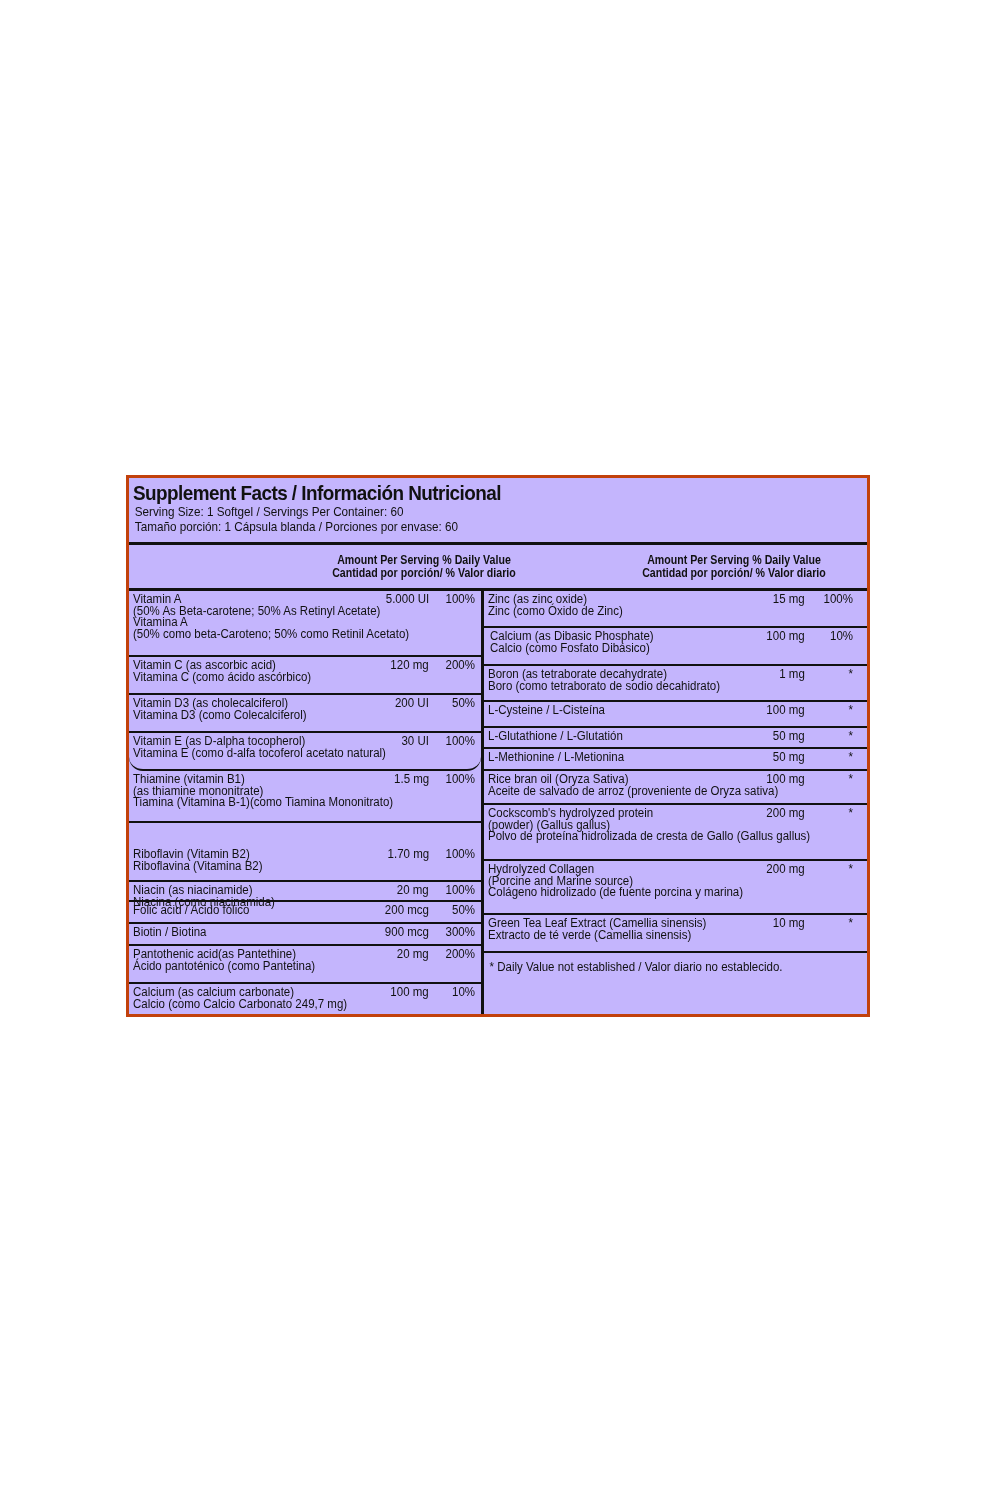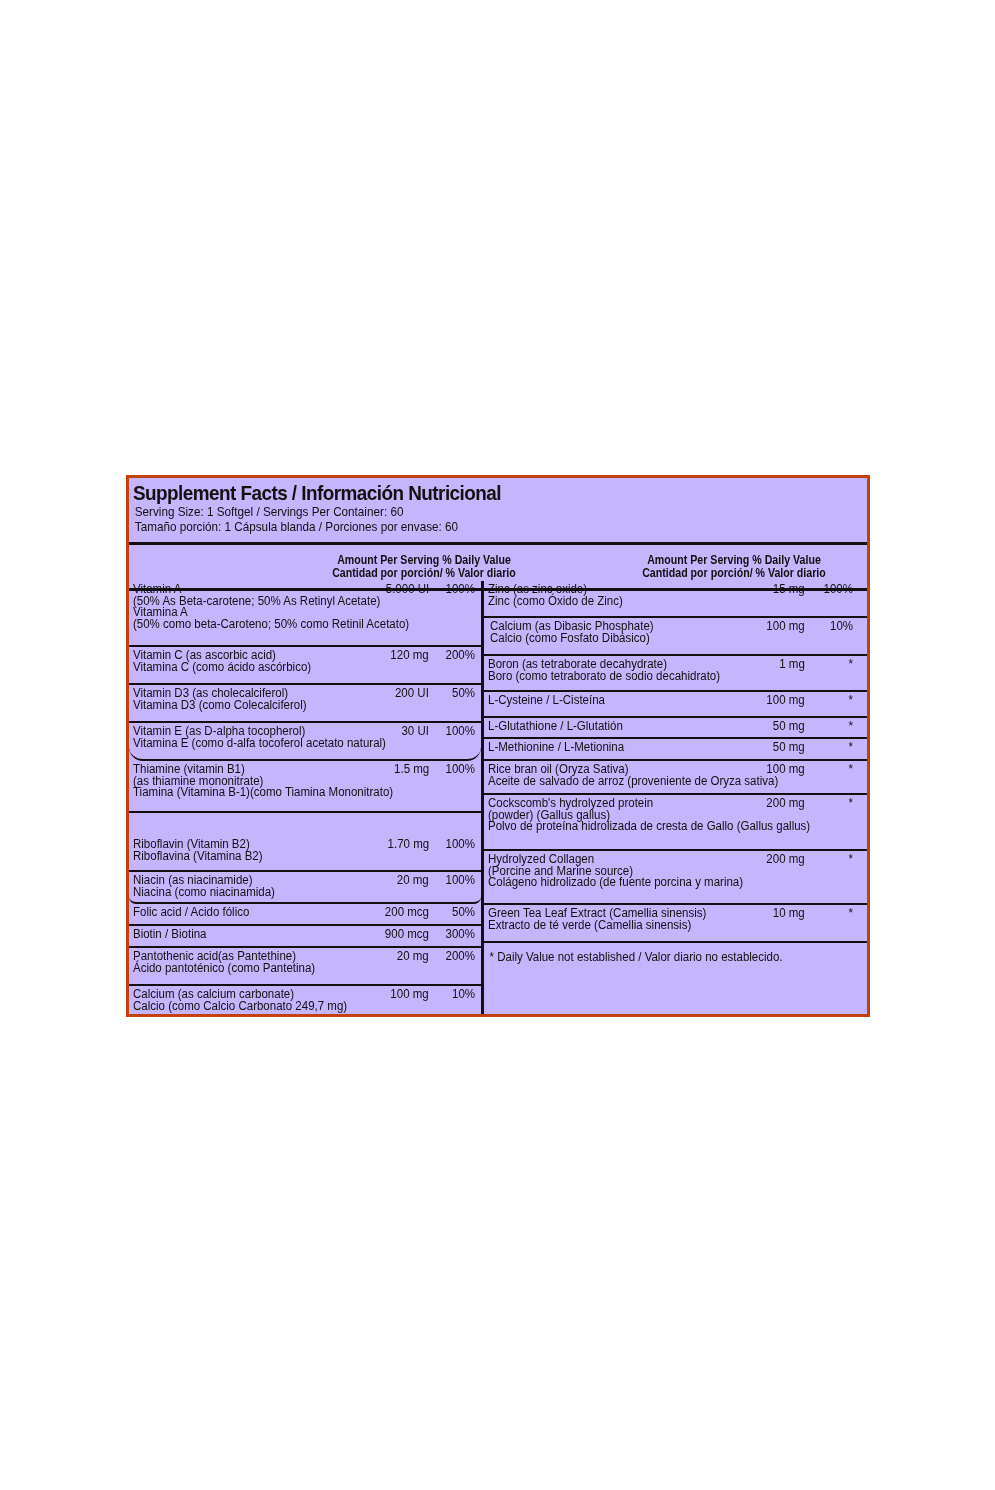--- a/index.html
+++ b/index.html
@@ -8,21 +8,21 @@
       position: absolute; left: 126px; top: 475px; width: 738px; height: 536px;
       border: 3px solid #c2410c; background: #c4b5fd;
     }
     .title-block { position: absolute; left: 0; top: 0; right: 0; height: 67px; border-bottom: 3px solid #111; padding: 4px 0 0 4px; box-sizing: border-box; }
     .title { font-family: "Liberation Sans", sans-serif; font-weight: bold; font-size: 21px; letter-spacing: -0.6px; transform: scaleX(0.9); transform-origin: left; white-space: nowrap; line-height: 22px; }
     .serving { font-size: 13px; line-height: 15px; transform: scaleX(0.9); transform-origin: left; white-space: nowrap; padding-left: 2px; }
     .colhead { position: absolute; left: 0; right: 0; top: 70px; height: 40px; border-bottom: 3px solid #111; }
     .ch { position: absolute; top: 6px; font-size: 12.5px; font-weight: bold; line-height: 13px; text-align: center; transform: scaleX(0.85); transform-origin: center; white-space: nowrap; }
     .ch.left { left: 150px; width: 290px; }
     .ch.right { left: 455px; width: 300px; }
-    .col { position: absolute; top: 103px; bottom: 0; }
+    .col { position: absolute; top: 113px; bottom: 0; }
     .col.left { left: 0; width: 352px; border-right: 3px solid #111; }
     .col.right { left: 355px; right: 0; }
     .row { position: relative; border-bottom: 2px solid #111; box-sizing: border-box; font-size: 12.5px; line-height: 11.5px; padding: 3px 4px 2px 4px; }
     .row:last-child { border-bottom: none; }
     .row .line { white-space: nowrap; transform: scaleX(0.92); transform-origin: left; }
     .row .amt { position: absolute; top: 3px; white-space: nowrap; text-align: right; transform: scaleX(0.92); transform-origin: right; }
     .col.left .amt { right: 52px; }
     .col.left .dv { position: absolute; top: 3px; right: 6px; white-space: nowrap; transform: scaleX(0.92); transform-origin: right; }
     .col.right .amt { right: 62px; }
     .col.right .dv { position: absolute; top: 3px; right: 14px; white-space: nowrap; transform: scaleX(0.92); transform-origin: right; }
@@ -80,21 +80,21 @@
         <div class="line">Tiamina (Vitamina B-1)(como Tiamina Mononitrato)</div>
         <div class="amt">1.5 mg</div>
         <div class="dv">100%</div>
       </div>
       <div class="row" style="height: 36px; margin-top: 23px;">
         <div class="line">Riboflavin (Vitamin B2)</div>
         <div class="line">Riboflavina (Vitamina B2)</div>
         <div class="amt">1.70 mg</div>
         <div class="dv">100%</div>
       </div>
-      <div class="row" style="height: 32px; border-radius: 7px;">
+      <div class="row" style="height: 20px;">
         <div class="line">Niacin (as niacinamide)</div>
         <div class="line">Niacina (como niacinamida)</div>
         <div class="amt">20 mg</div>
         <div class="dv">100%</div>
       </div>
       <div class="row" style="height: 22px;">
         <div class="line">Folic acid / Acido fólico</div>
         <div class="amt">200 mcg</div>
         <div class="dv">50%</div>
       </div>

